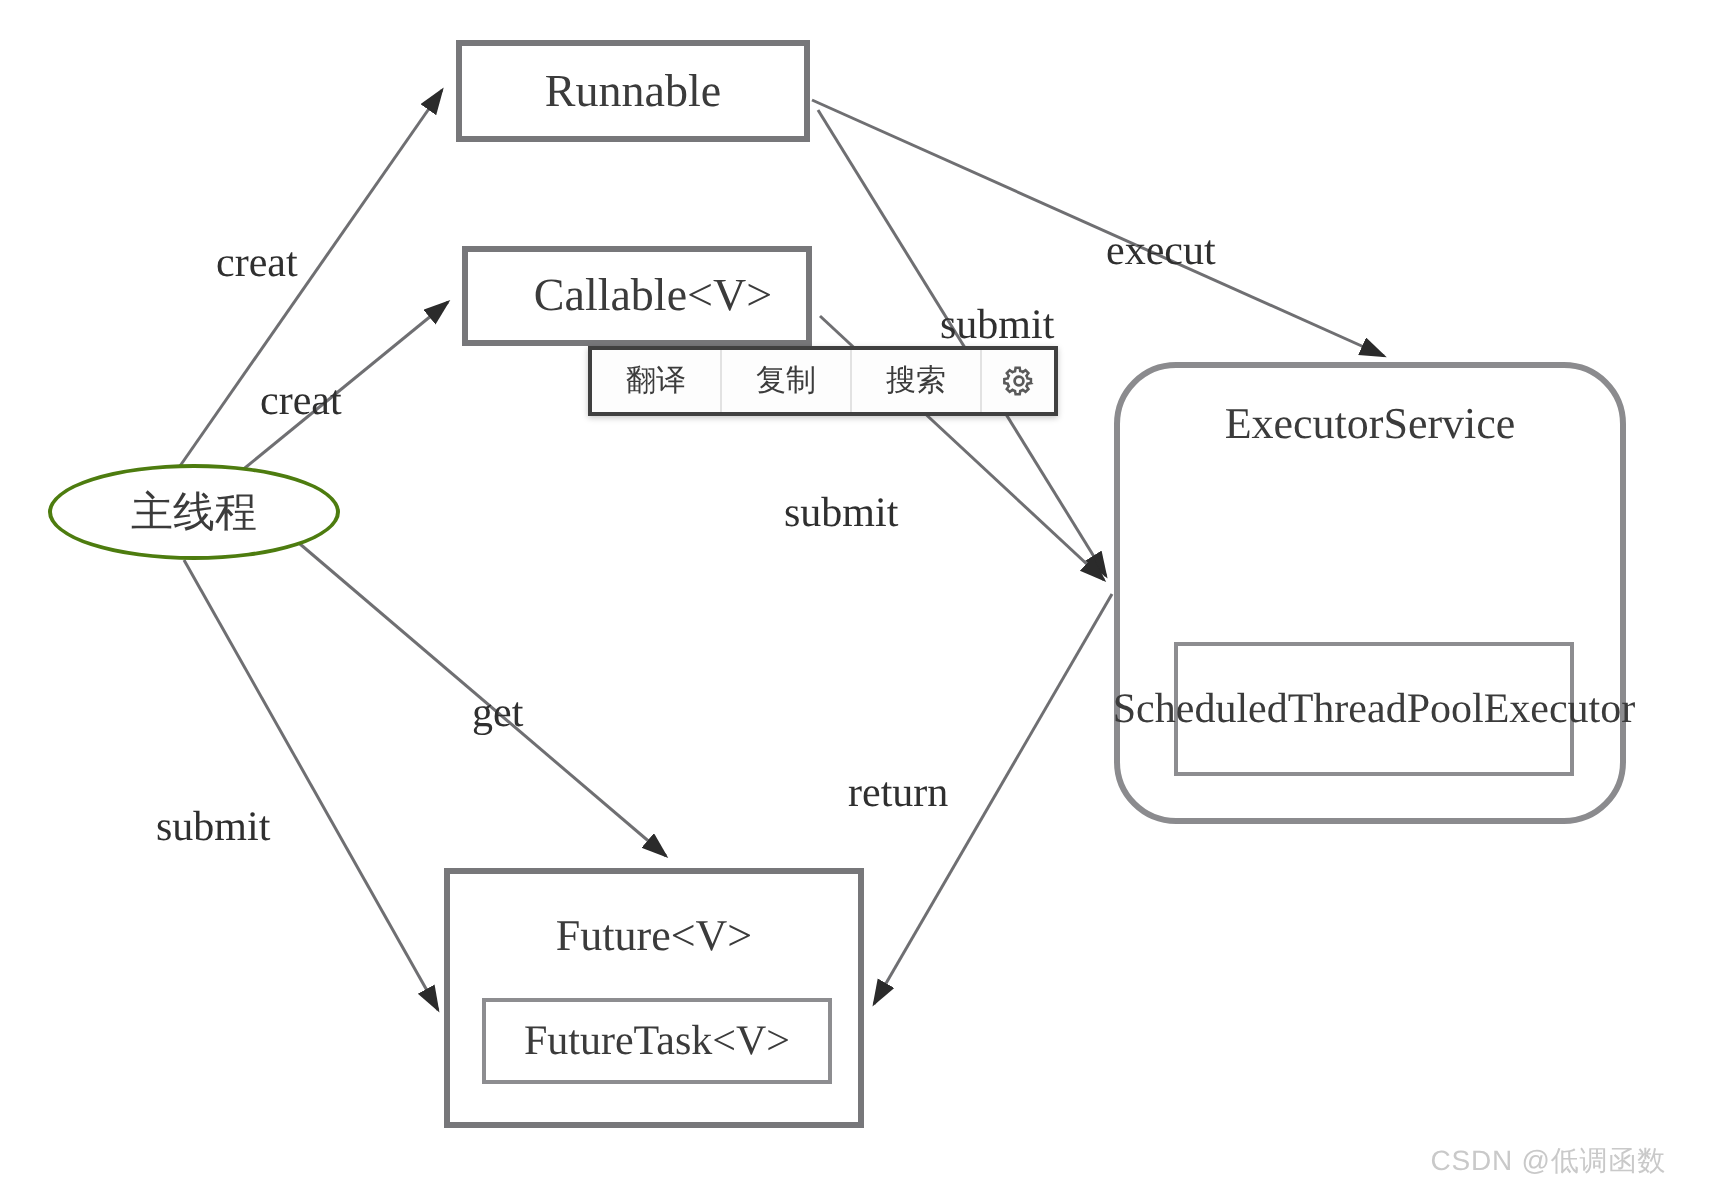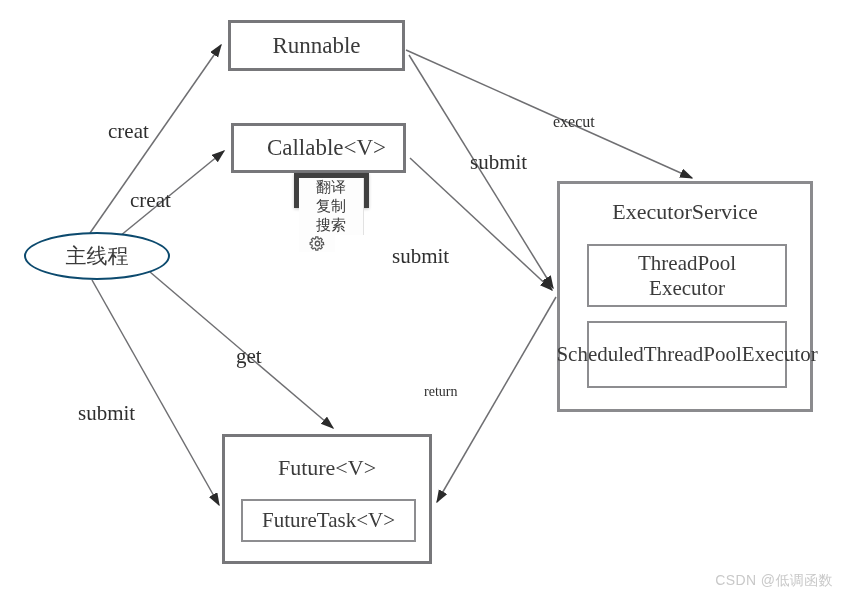--- a/index.html
+++ b/index.html
@@ -59,21 +59,21 @@
   .container-title {
     position: absolute;
     width: 100%;
     text-align: center;
     color: #3b3b3b;
     font-family: "Liberation Serif", serif;
   }
   .ellipse-node {
     position: absolute;
     box-sizing: border-box;
-    border: 2px solid #0c4a6e;
+    border: 2px solid #4d7c0f;
     border-radius: 50%;
     background: #ffffff;
     display: flex;
     align-items: center;
     justify-content: center;
     color: #3b3b3b;
     font-family: "Liberation Sans", sans-serif;
   }
   .edge-label {
     position: absolute;
@@ -84,25 +84,24 @@
   }
   
   #context-menu {
     position: absolute;
     left: 294px;
     top: 173px;
     height: 35px;
     display: flex;
     align-items: stretch;
     background: #fdfdfd;
-    border: 5px solid #404040;
+    border: 2px solid #404040;
     box-shadow: 0 1px 3px rgba(0,0,0,0.22);
     box-sizing: border-box;
     z-index: 40;
-    flex-direction: column;
   }
   .cm-item {
     display: flex;
     align-items: center;
     justify-content: center;
     padding: 0 17px;
     font-family: "Liberation Sans", sans-serif;
     font-size: 15px;
     color: #3c3c3c;
     border-right: 1px solid #e2e2e2;
@@ -167,56 +166,52 @@
   </div>
 
   <div class="node-box" style="left:231px; top:123px; width:175px; height:50px; font-size:23px;padding-left:16px;">
     <span>Callable&lt;V&gt;</span>
   </div>
 
   <div class="ellipse-node" style="left:24px; top:232px; width:146px; height:48px; font-size:21px;">
     <span>主线程</span>
   </div>
 
-  <div class="container-box" style="left:557px; top:181px; width:256px; height:231px;">
+  <div class="container-box" style="left:557px; top:181px; width:256px; height:231px;border-radius:31px;">
     <div class="container-title" style="top:15px; font-size:22px;">ExecutorService</div>
 
-    <div class="node-inner" style="left:27px; top:60px; width:200px; height:63px; font-size:21px; flex-direction:column;">
-      <span>ThreadPool</span>
-      <span>Executor</span>
-    </div>
 
     <div class="node-inner" style="left:27px; top:137px; width:200px; height:67px; font-size:21px; ">
       <span>ScheduledThread</span>
       <span>PoolExecutor</span>
     </div>
   </div>
 
   <div class="container-box" style="left:222px; top:434px; width:210px; height:130px; border-color:#77777a;">
     <div class="container-title" style="top:18px; font-size:22px;">Future&lt;V&gt;</div>
     <div class="node-inner" style="left:16px; top:62px; width:175px; height:43px; font-size:21px;">
       <span>FutureTask&lt;V&gt;</span>
     </div>
   </div>
 
   <div class="edge-label" style="left:108px; top:99px; font-size:21px;">creat</div>
 
   <div class="edge-label" style="left:130px; top:168px; font-size:21px;">creat</div>
 
-  <div class="edge-label" style="left:553px; top:93px; font-size:16px;">execut</div>
+  <div class="edge-label" style="left:553px; top:93px; font-size:21px;">execut</div>
 
   <div class="edge-label" style="left:470px; top:130px; font-size:21px;">submit</div>
 
   <div class="edge-label" style="left:392px; top:224px; font-size:21px;">submit</div>
 
   <div class="edge-label" style="left:236px; top:324px; font-size:21px;">get</div>
 
   <div class="edge-label" style="left:78px; top:381px; font-size:21px;">submit</div>
 
-  <div class="edge-label" style="left:424px; top:364px; font-size:14px;">return</div>
+  <div class="edge-label" style="left:424px; top:364px; font-size:21px;">return</div>
 
   <div id="context-menu">
     <div class="cm-item">翻译</div>
     <div class="cm-item">复制</div>
     <div class="cm-item">搜索</div>
     <div class="cm-gear">
       <svg width="17" height="17" viewBox="0 0 20 20">
         <path d="M10 6.6a3.4 3.4 0 1 0 0 6.8 3.4 3.4 0 0 0 0-6.8zm0 5.2a1.8 1.8 0 1 1 0-3.6 1.8 1.8 0 0 1 0 3.6z" fill="#5a5a5a"></path>
         <path d="M17 11.2v-2.4l-2-0.33a5.4 5.4 0 0 0-0.62-1.5l1.18-1.65-1.7-1.7-1.65 1.18a5.4 5.4 0 0 0-1.5-0.62L10.4 2.2H8l-0.33 2a5.4 5.4 0 0 0-1.5 0.62L4.52 3.64l-1.7 1.7L4 6.99a5.4 5.4 0 0 0-0.62 1.5l-2 0.33v2.4l2 0.33c0.13 0.53 0.34 1.03 0.62 1.5l-1.18 1.65 1.7 1.7 1.65-1.18c0.47 0.28 0.97 0.49 1.5 0.62l0.33 2h2.4l0.33-2c0.53-0.13 1.03-0.34 1.5-0.62l1.65 1.18 1.7-1.7-1.18-1.65c0.28-0.47 0.49-0.97 0.62-1.5l2-0.33z" fill="none" stroke="#5a5a5a" stroke-width="1.5"></path>
       </svg>

